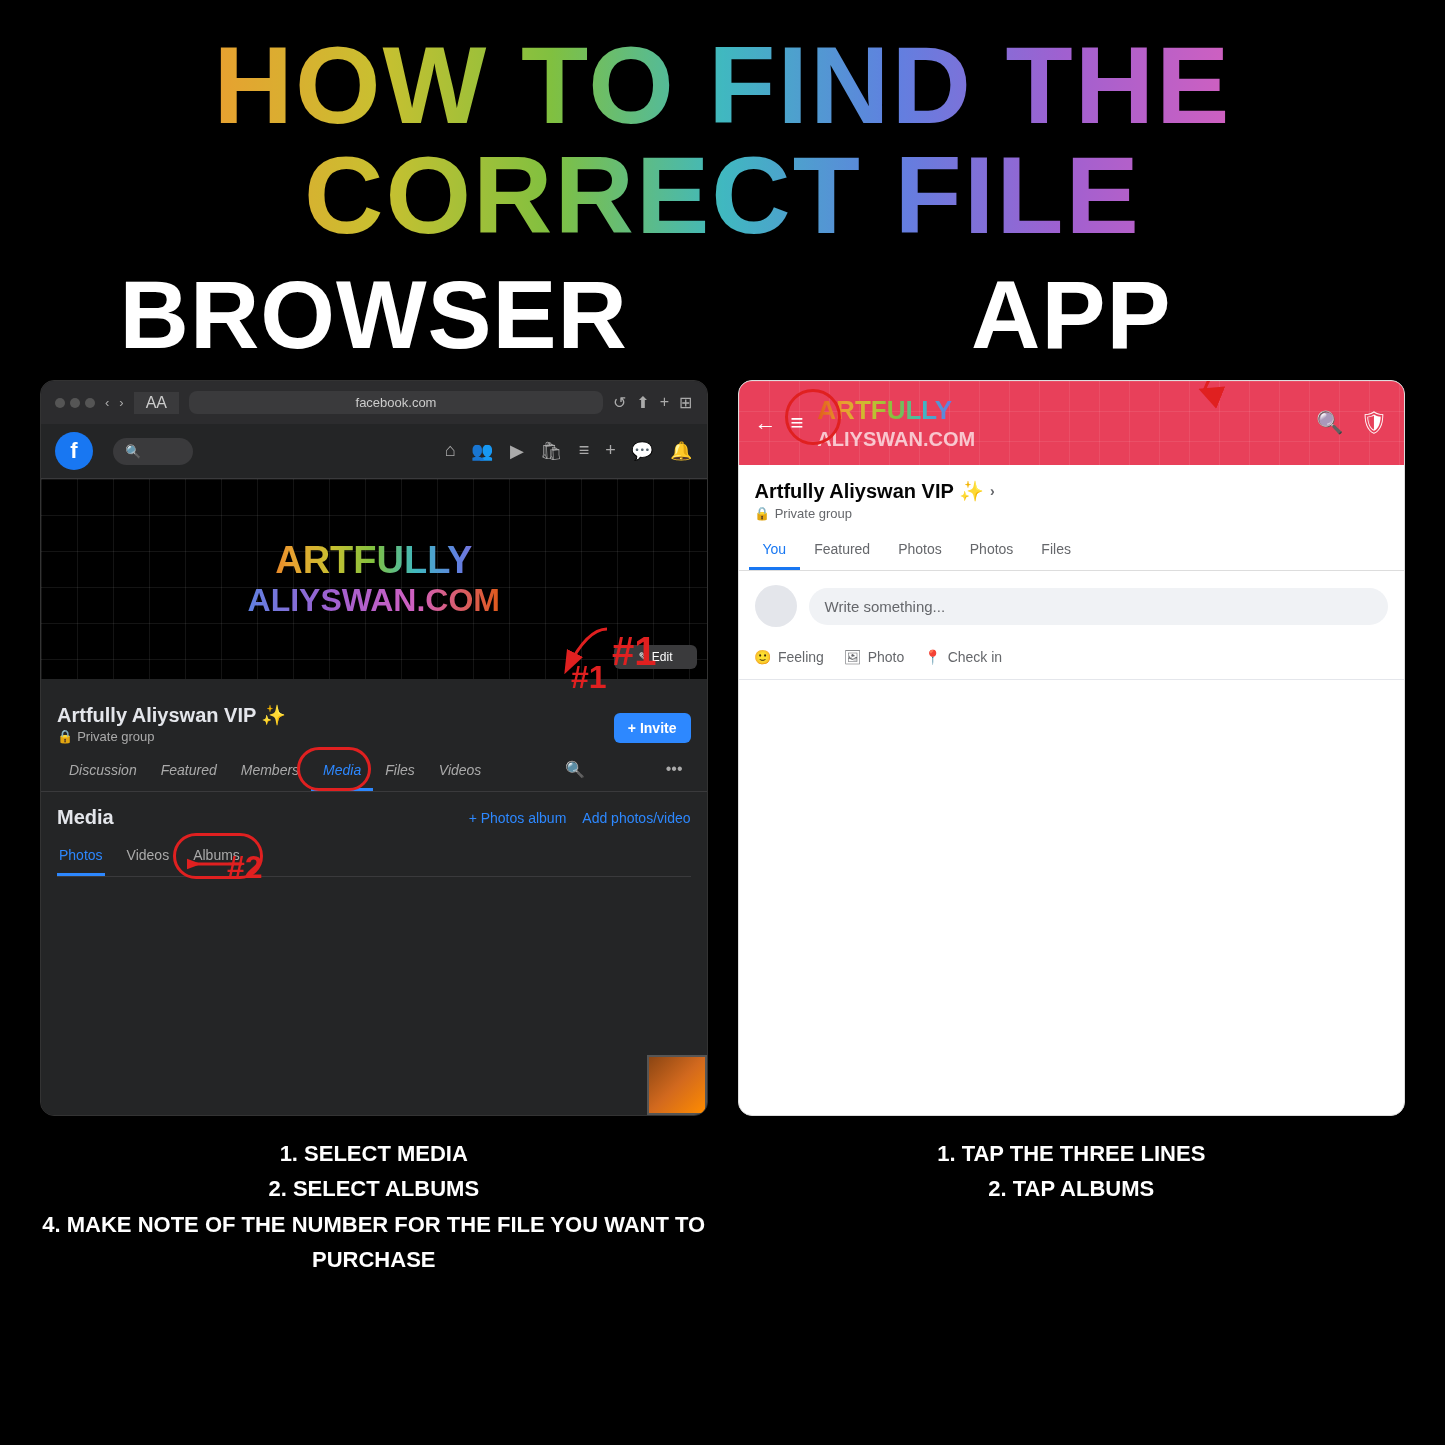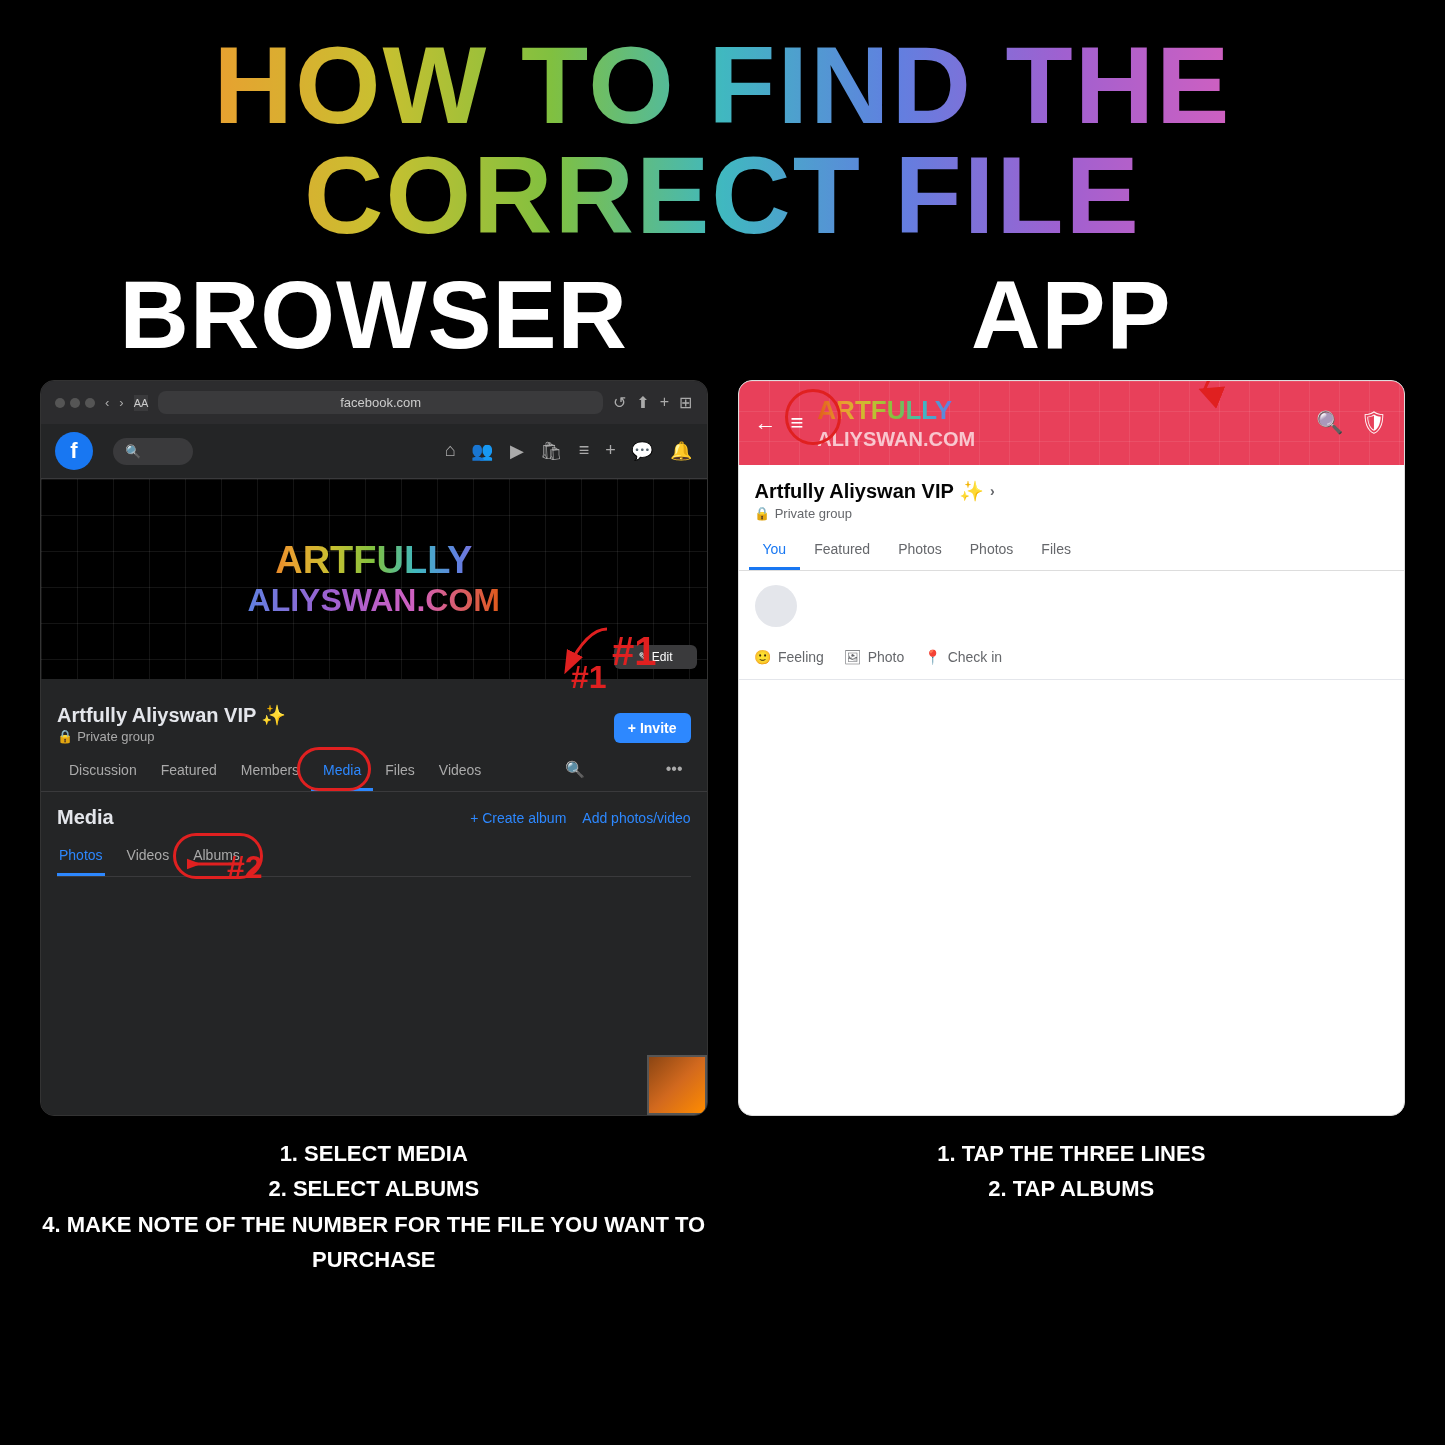--- a/index.html
+++ b/index.html
@@ -236,20 +236,21 @@
       background: #242526;
       padding: 0 16px;
     }
 
     .g-tab {
       padding: 10px 12px;
       color: #aaa;
       font-size: 14px;
       cursor: pointer;
       border-bottom: 3px solid transparent;
+      font-style: italic;
     }
     .g-tab.active {
       color: #2d88ff;
       border-bottom: 3px solid #2d88ff;
     }
     .g-tab-search {
       margin-left: auto;
       color: #aaa;
       padding: 8px;
       font-size: 16px;
@@ -537,21 +538,21 @@
         <div class="browser-mockup">
 
           <div class="browser-bar">
             <div class="browser-dots">
               <div class="dot"></div>
               <div class="dot"></div>
               <div class="dot"></div>
             </div>
             <span style="color:#aaa;font-size:13px;">‹</span>
             <span style="color:#aaa;font-size:13px;">›</span>
-            <span style="color:#ccc;font-size:11px;background:#3a3a3c;padding:2px 0;border-radius:0;">AA</span>
+            <span style="color:#ccc;font-size:16px;background:#3a3a3c;padding:2px 12px;border-radius:0;">AA</span>
             <div class="browser-url">facebook.com</div>
             <div class="browser-actions">
               <span>↺</span>
               <span>⬆</span>
               <span>+</span>
               <span>⊞</span>
             </div>
           </div>
 
           <div class="fb-nav">
@@ -620,21 +621,21 @@
             <div class="g-tab">Files</div>
             <div class="g-tab">Videos</div>
             <div class="g-tab-search">🔍</div>
             <div class="g-tab-search">•••</div>
           </div>
 
           <div class="media-section rel">
             <div class="media-header">
               <span class="media-title-text">Media</span>
               <div class="media-actions">
-                <span class="media-action-link">+ Create album</span>
+                <span class="media-action-link">+ Photos album</span>
                 <span class="media-action-link">Add photos/video</span>
               </div>
             </div>
 
             <div class="media-sub-tabs rel">
               <div class="media-sub-tab active">Photos</div>
               <div class="media-sub-tab">Videos</div>
               <div class="media-sub-tab rel" style="position:relative;">
                 Albums
                 
@@ -704,20 +705,21 @@
           <div class="app-tabs">
             <div class="app-tab active">You</div>
             <div class="app-tab">Featured</div>
             <div class="app-tab">Photos</div>
             <div class="app-tab">Photos</div>
             <div class="app-tab">Files</div>
           </div>
 
           <div class="app-write-area">
             <div class="app-avatar"></div>
+            <div class="app-write-input">Write something...</div>
           </div>
 
           <div class="app-post-actions">
             <div class="app-post-action">
               <span>🙂</span>
               <span>Feeling</span>
             </div>
             <div class="app-post-action">
               <span>🖼</span>
               <span>Photo</span>

